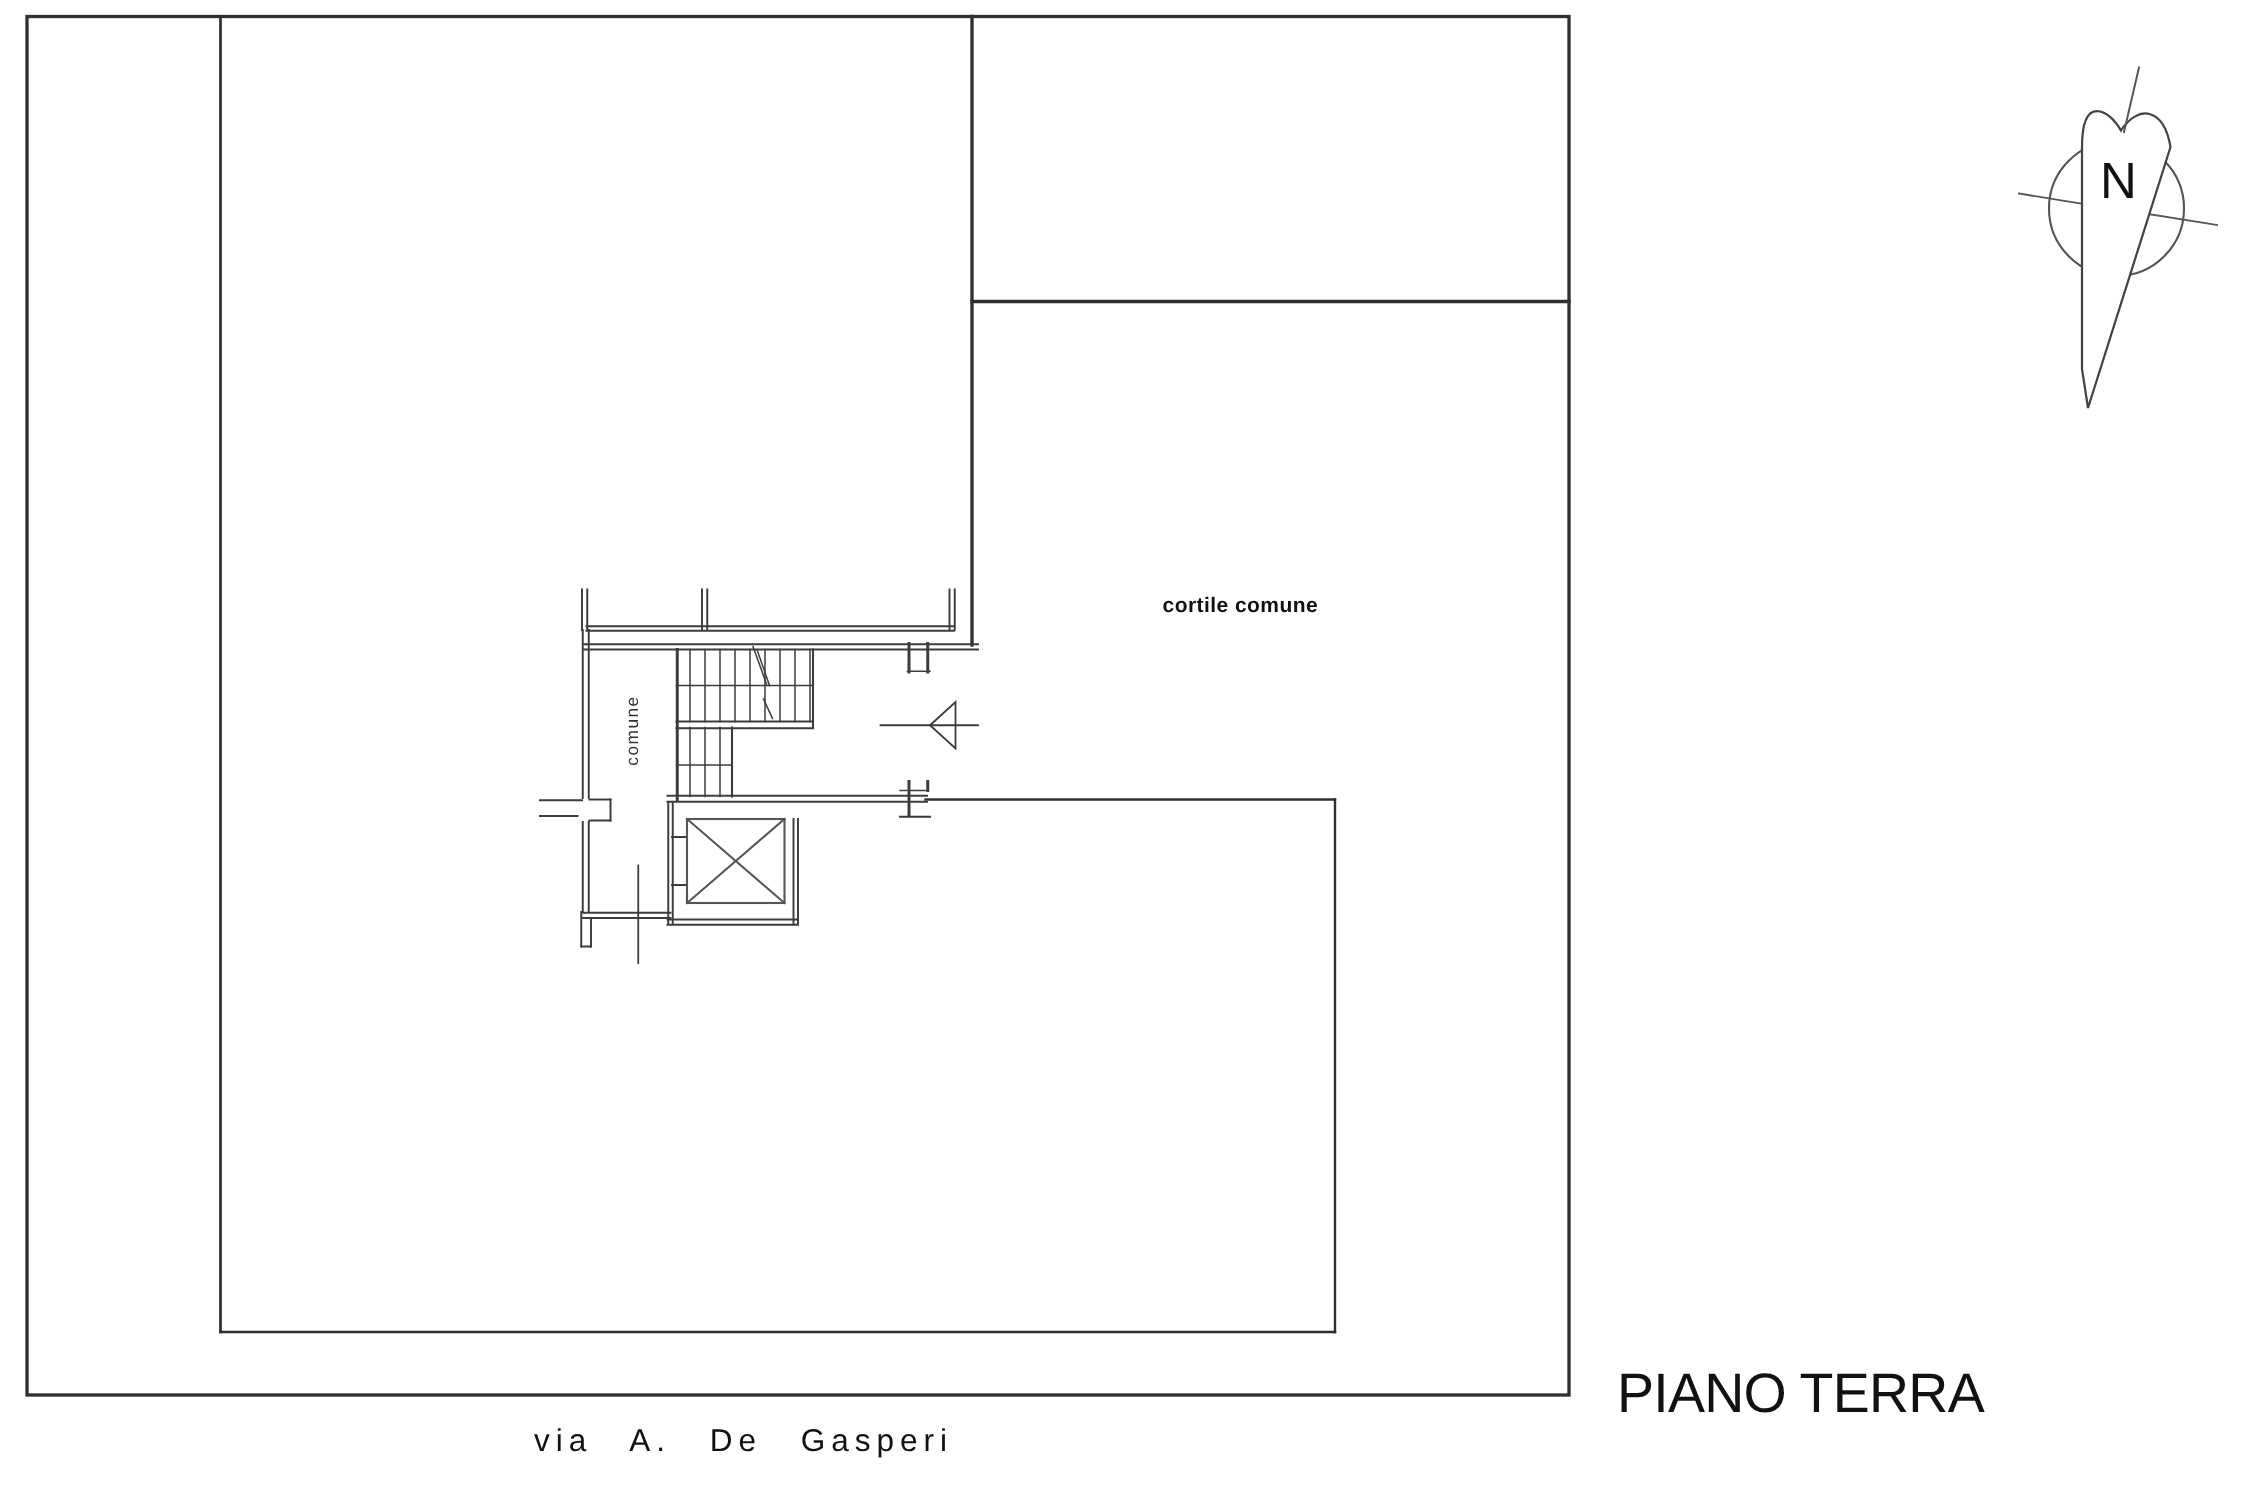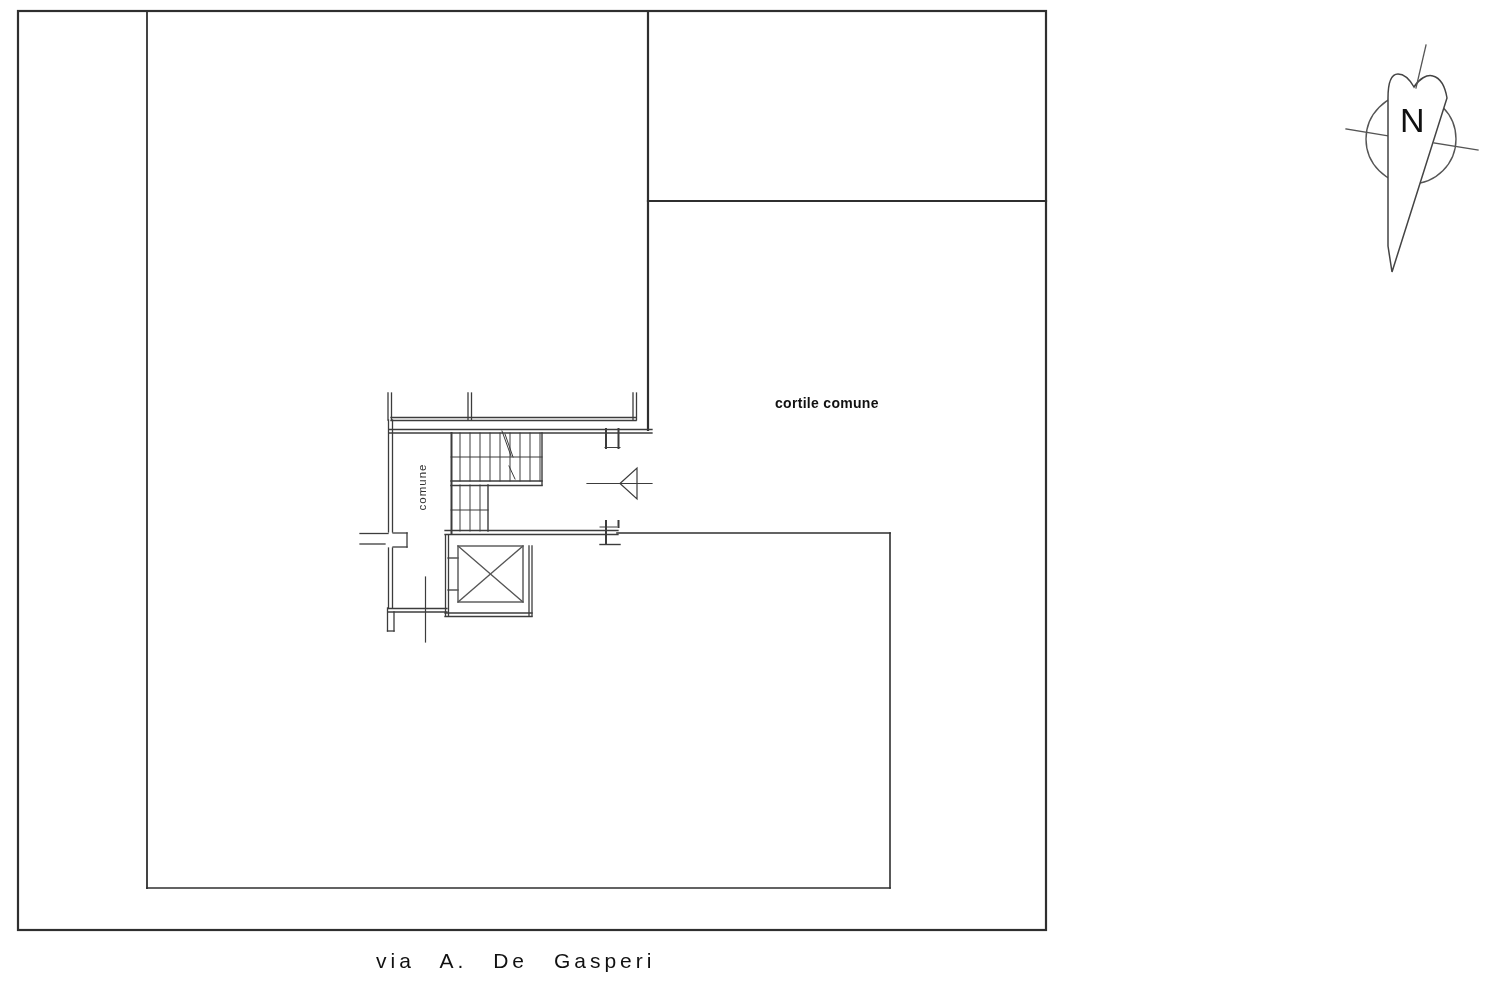--- a/index.html
+++ b/index.html
@@ -8,21 +8,21 @@
     position:relative;
     width:1498px;height:1000px;
     background:#ffffff;
     font-family:"Liberation Sans", sans-serif;
     overflow:hidden;
   }
   .plan-svg{position:absolute;left:0;top:0;}
   .lbl{position:absolute;color:#111;white-space:nowrap;}
   .lbl-cortile{left:775px;top:395px;font-size:14px;font-weight:bold;letter-spacing:.3px;}
   .lbl-piano{left:1078px;top:908px;font-size:37px;letter-spacing:-0.5px;}
-  .lbl-via{left:356px;top:949px;font-size:21px;letter-spacing:4px;word-spacing:16px;margin-left:20px;}
+  .lbl-via{left:356px;top:949px;font-size:21px;letter-spacing:4px;word-spacing:16px;}
   .lbl-comune{
     left:393px;top:480px;width:60px;height:14px;
     font-size:11.5px;letter-spacing:1px;text-align:center;color:#333;
     transform:rotate(-90deg);transform-origin:50% 50%;
   }
 </style>
 </head>
 <body>
 
 <div class="canvas">
@@ -154,16 +154,17 @@
                L 1392,272 Z" fill="#ffffff" stroke="#444" stroke-width="1.5"></path>
       <line x1="1426" y1="45" x2="1416" y2="88" stroke="#555" stroke-width="1.3"></line>
       <text x="1400" y="132" font-family="Liberation Sans, sans-serif" font-size="34" fill="#111" stroke="none">N</text>
     </g>
   </svg>
 
   <div class="lbl lbl-comune">comune</div>
 
   <div class="lbl lbl-cortile">cortile comune</div>
 
+  <div class="lbl lbl-piano">PIANO TERRA</div>
 
   <div class="lbl lbl-via">via  A.  De  Gasperi</div>
 
 </div>
 
 </body></html>

